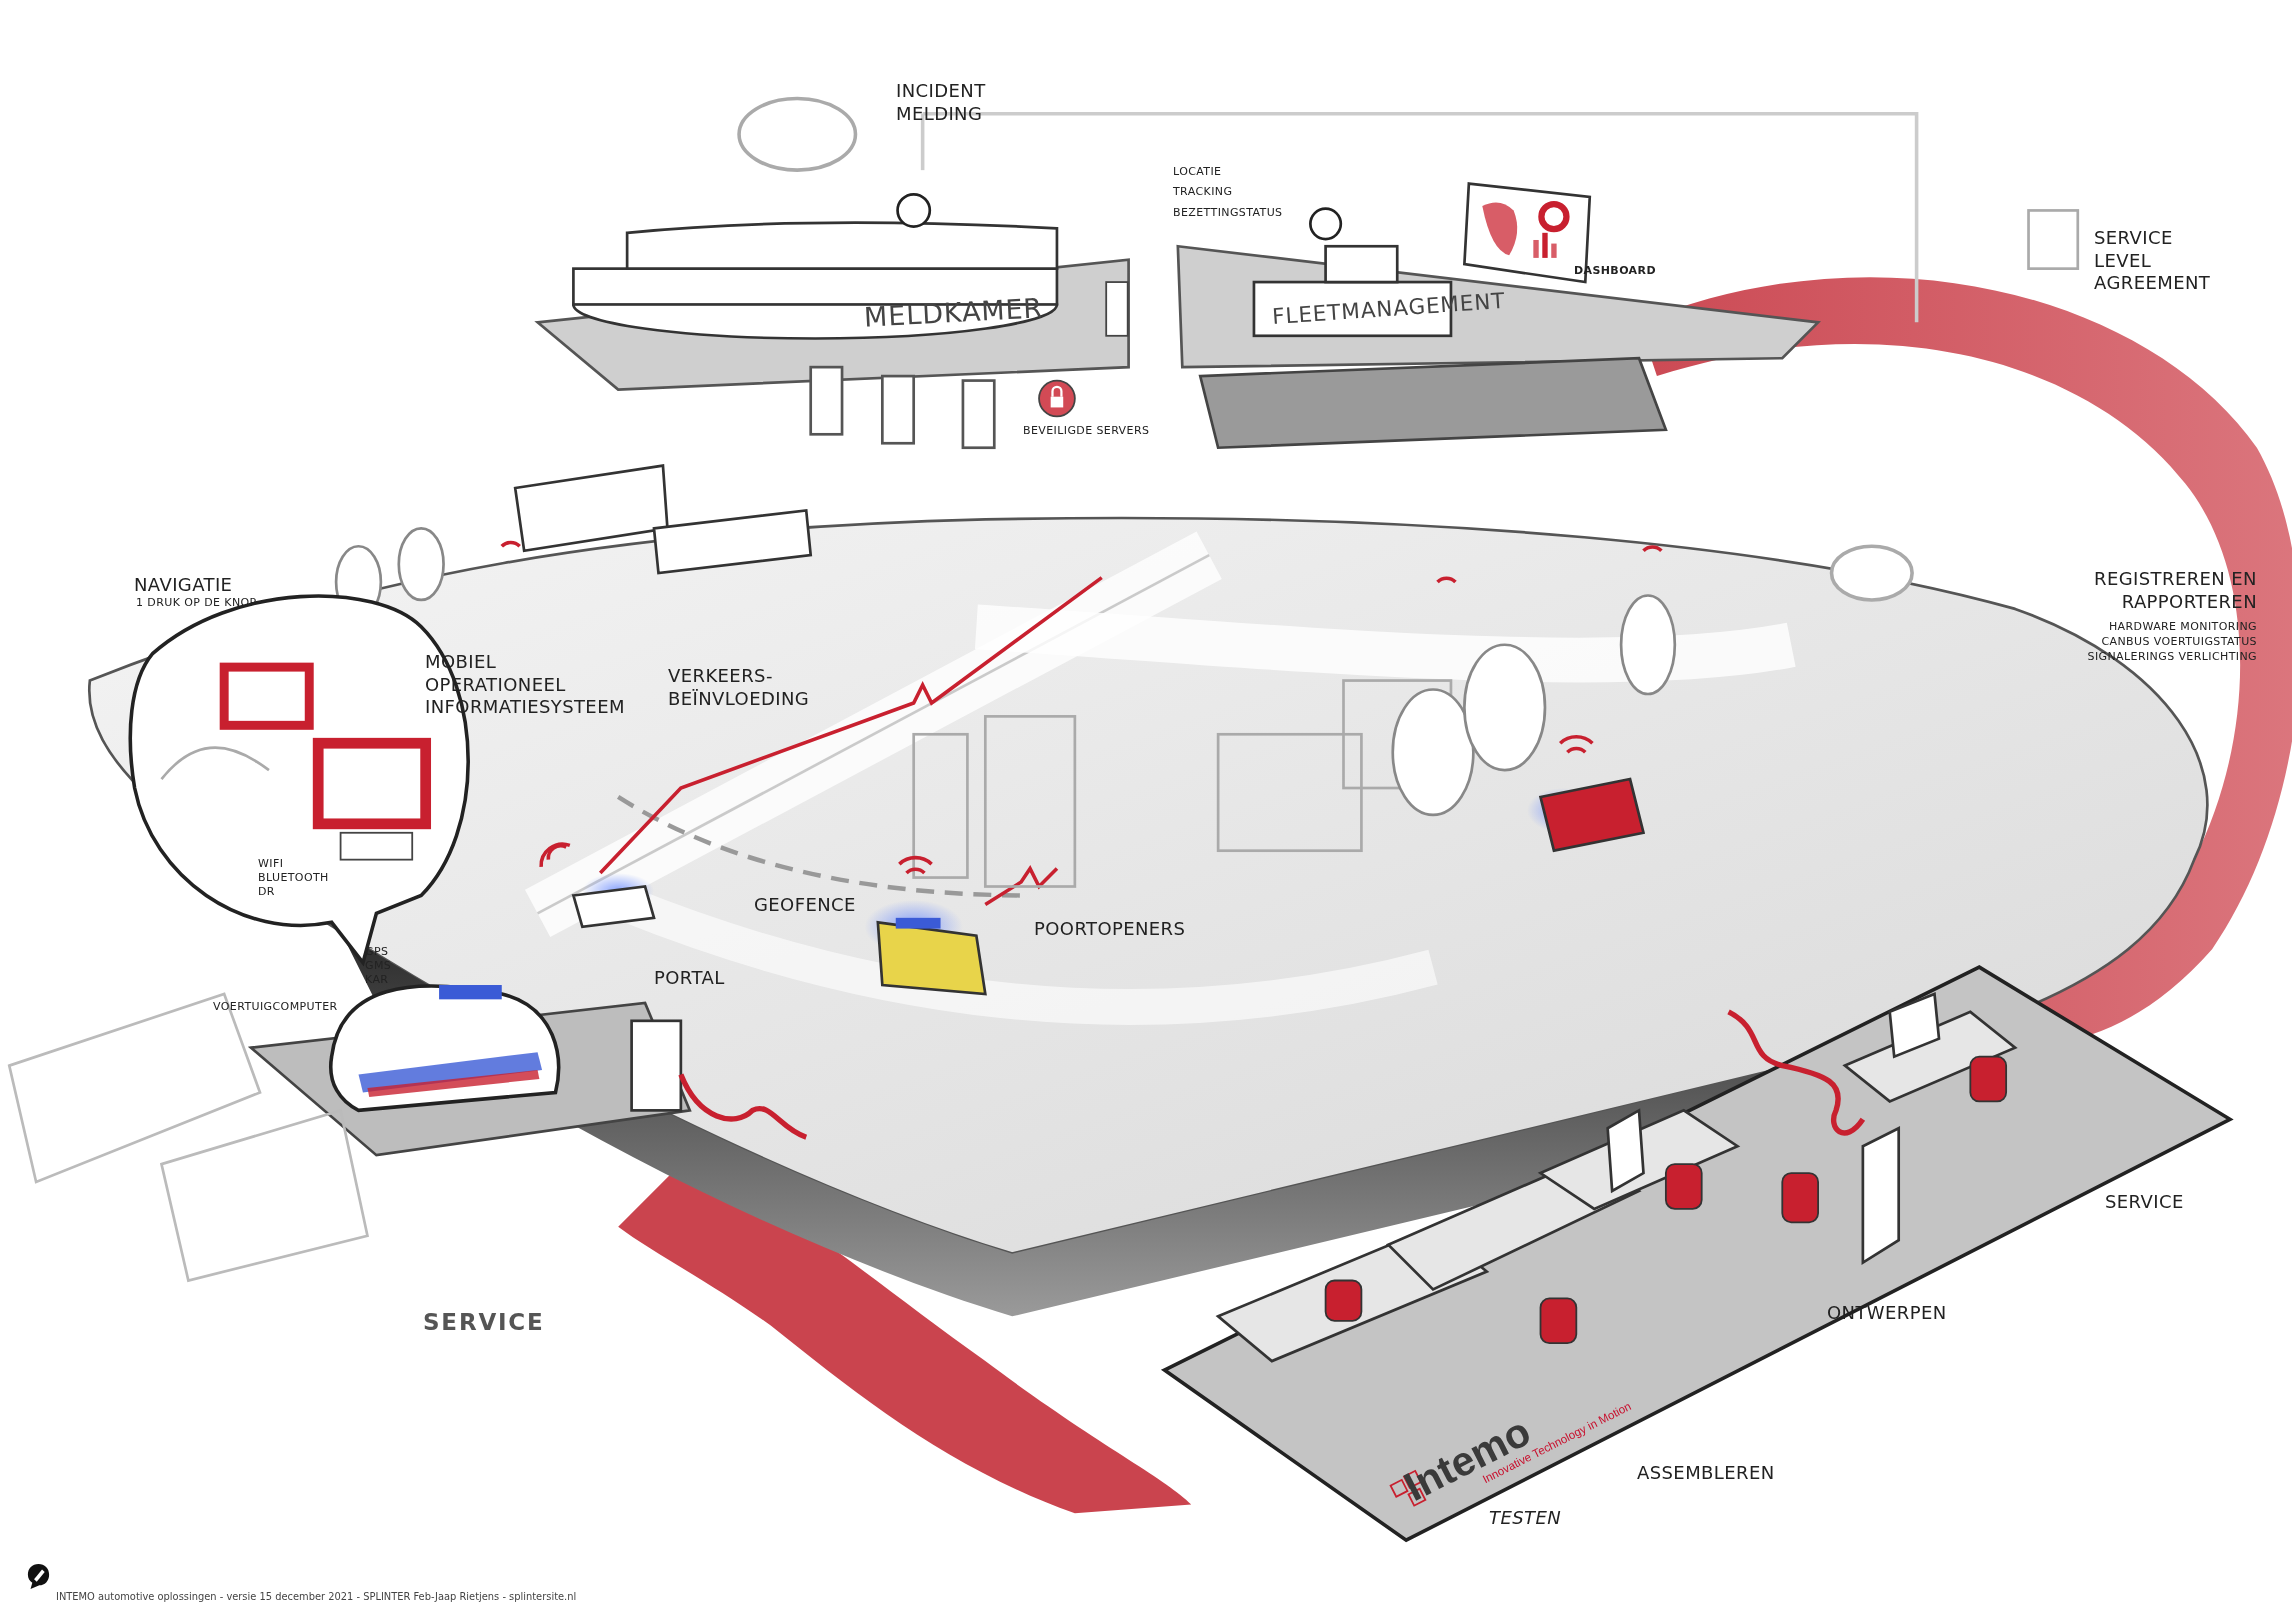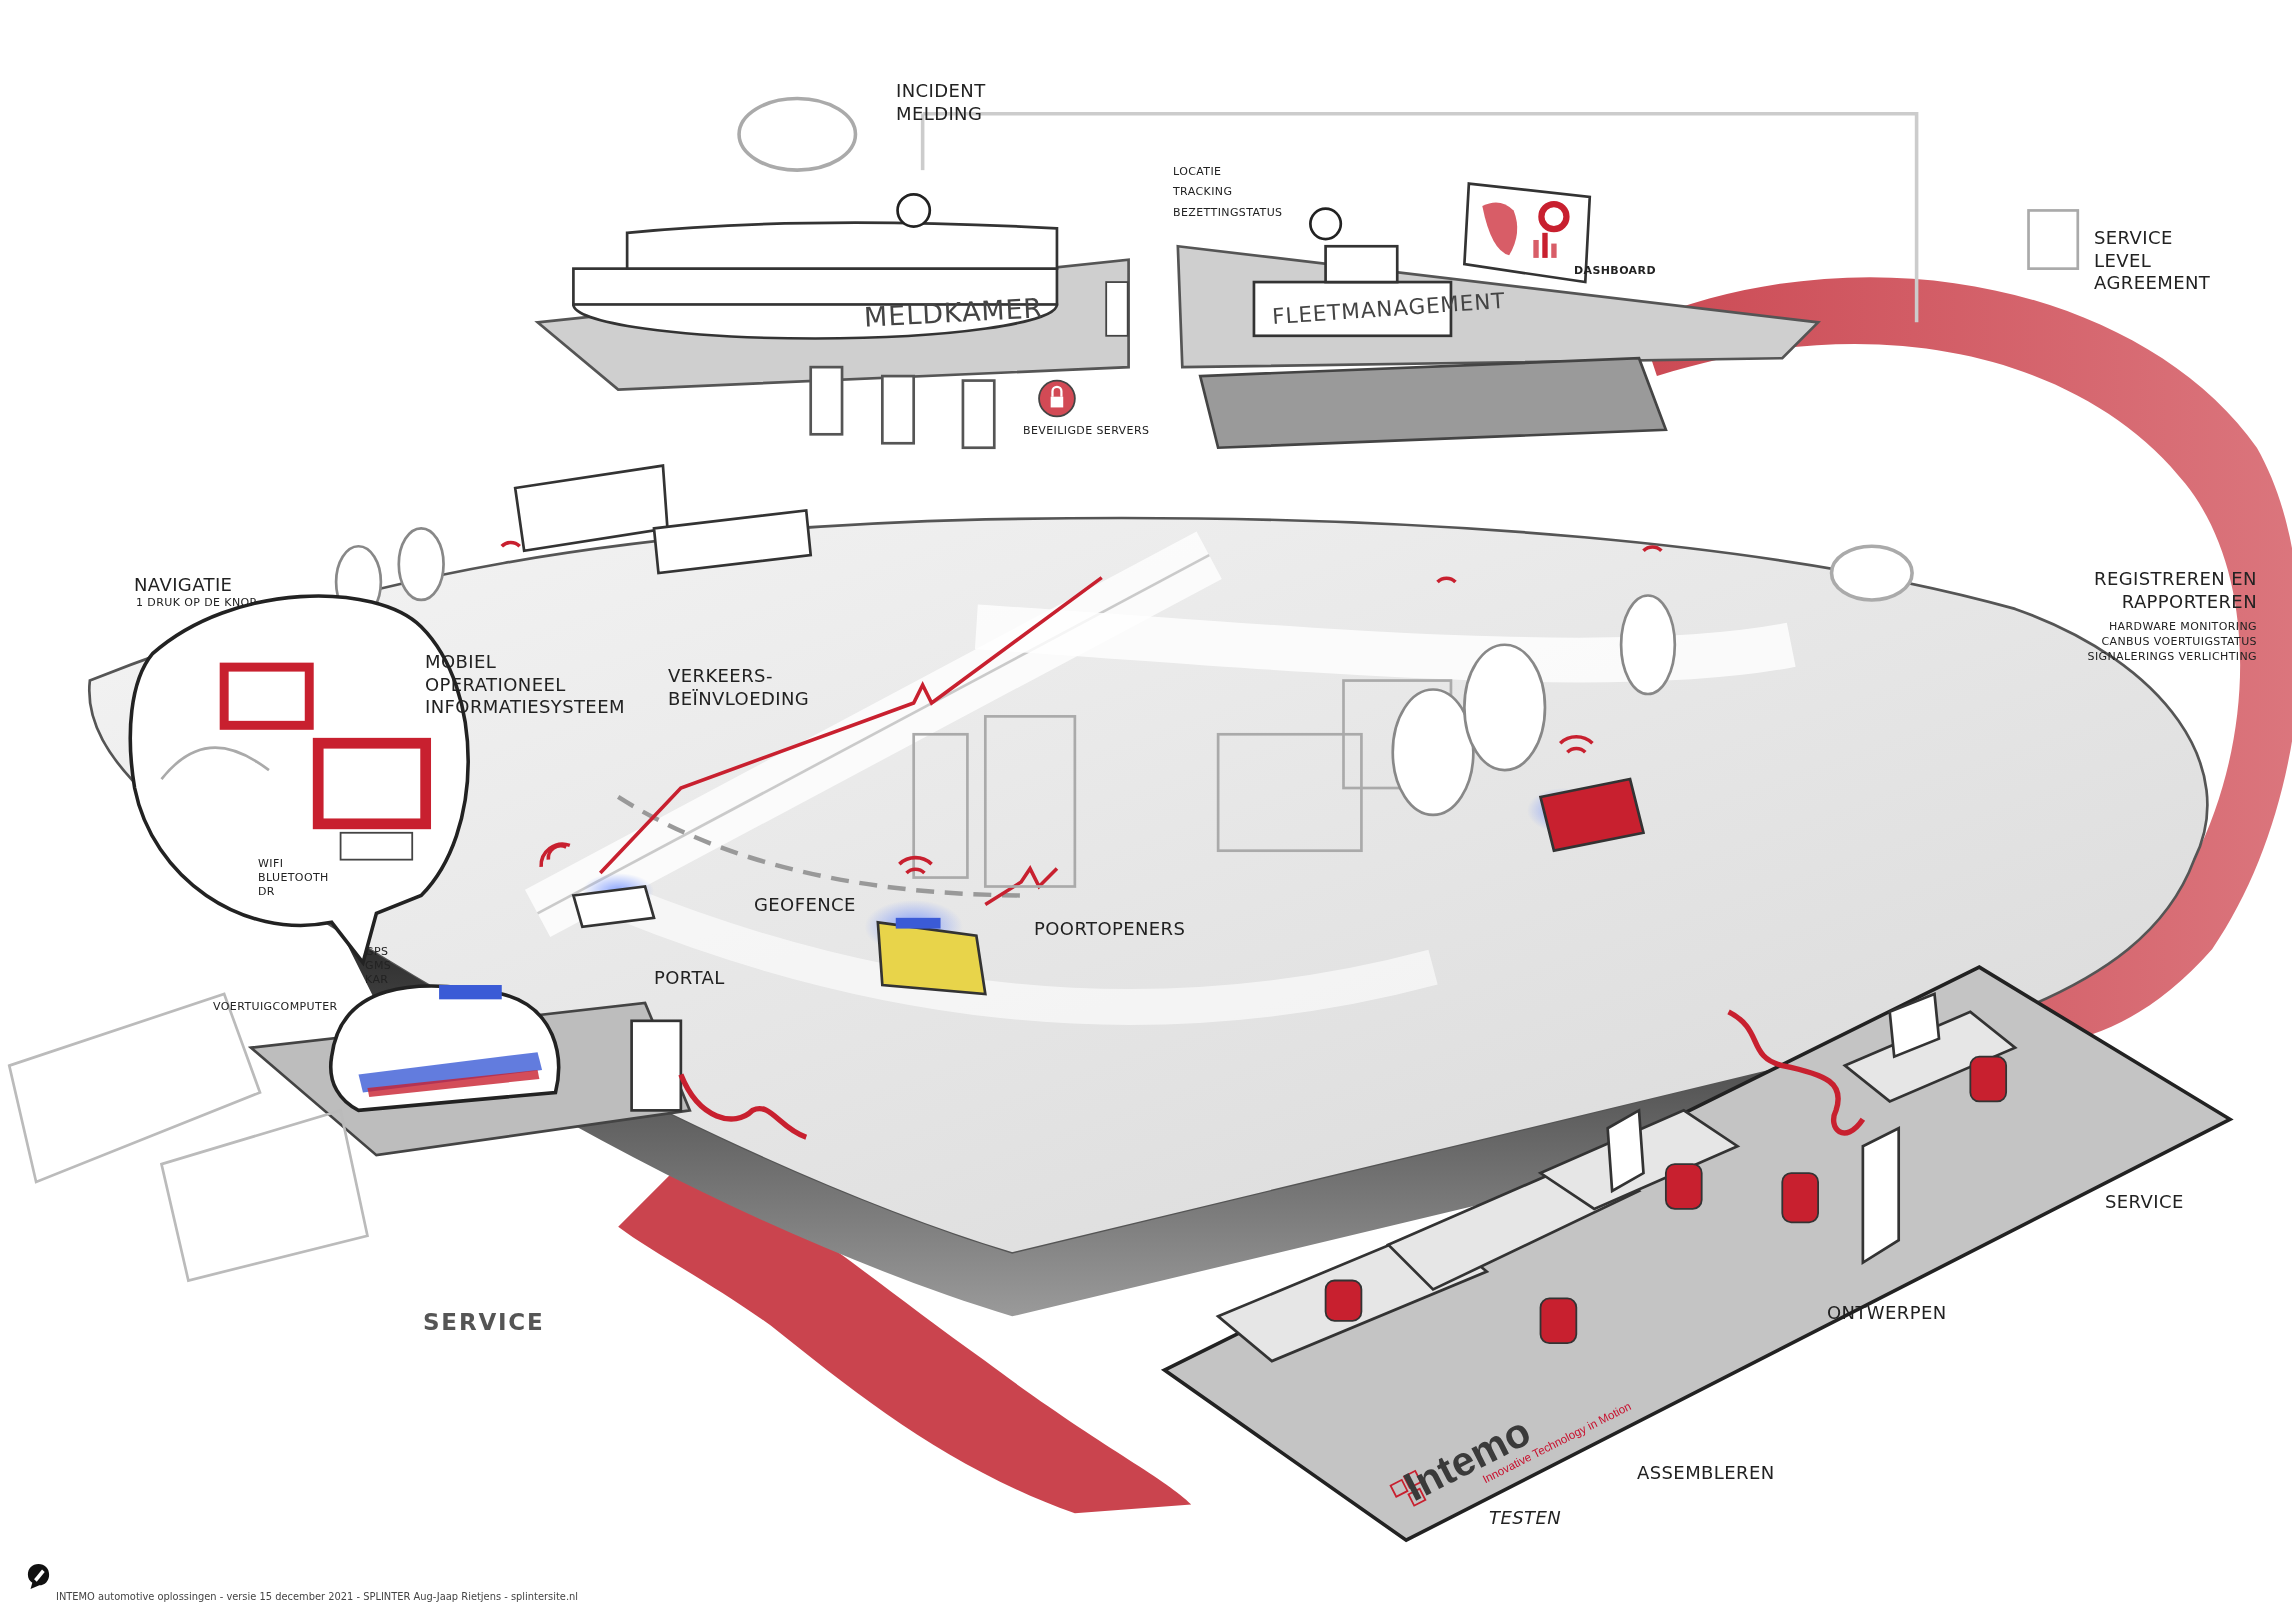--- a/index.html
+++ b/index.html
@@ -260,14 +260,14 @@
 
 <div class="intemo">
   <span class="intemo-word">Intemo</span>
   <span class="intemo-tag">Innovative Technology in Motion</span>
 </div>
 
 <svg class="logo-mark" viewBox="0 0 26 30">
   <path d="M13 1 C20 1 25 6 25 13 C25 20 20 25 14 25 L4 29 L6 22 C3 20 1 17 1 13 C1 6 6 1 13 1 Z" fill="#111"></path>
   <path d="M8 18 L17 7 L20 10 L11 21 Z" fill="#fff"></path>
 </svg>
-<div class="footer">INTEMO automotive oplossingen - versie 15 december 2021 - SPLINTER Aug-Jaap Rietjens - splintersite.nl</div>
+<div class="footer">INTEMO automotive oplossingen - versie 15 december 2021 - SPLINTER Feb-Jaap Rietjens - splintersite.nl</div>
 
 
 </body></html>

